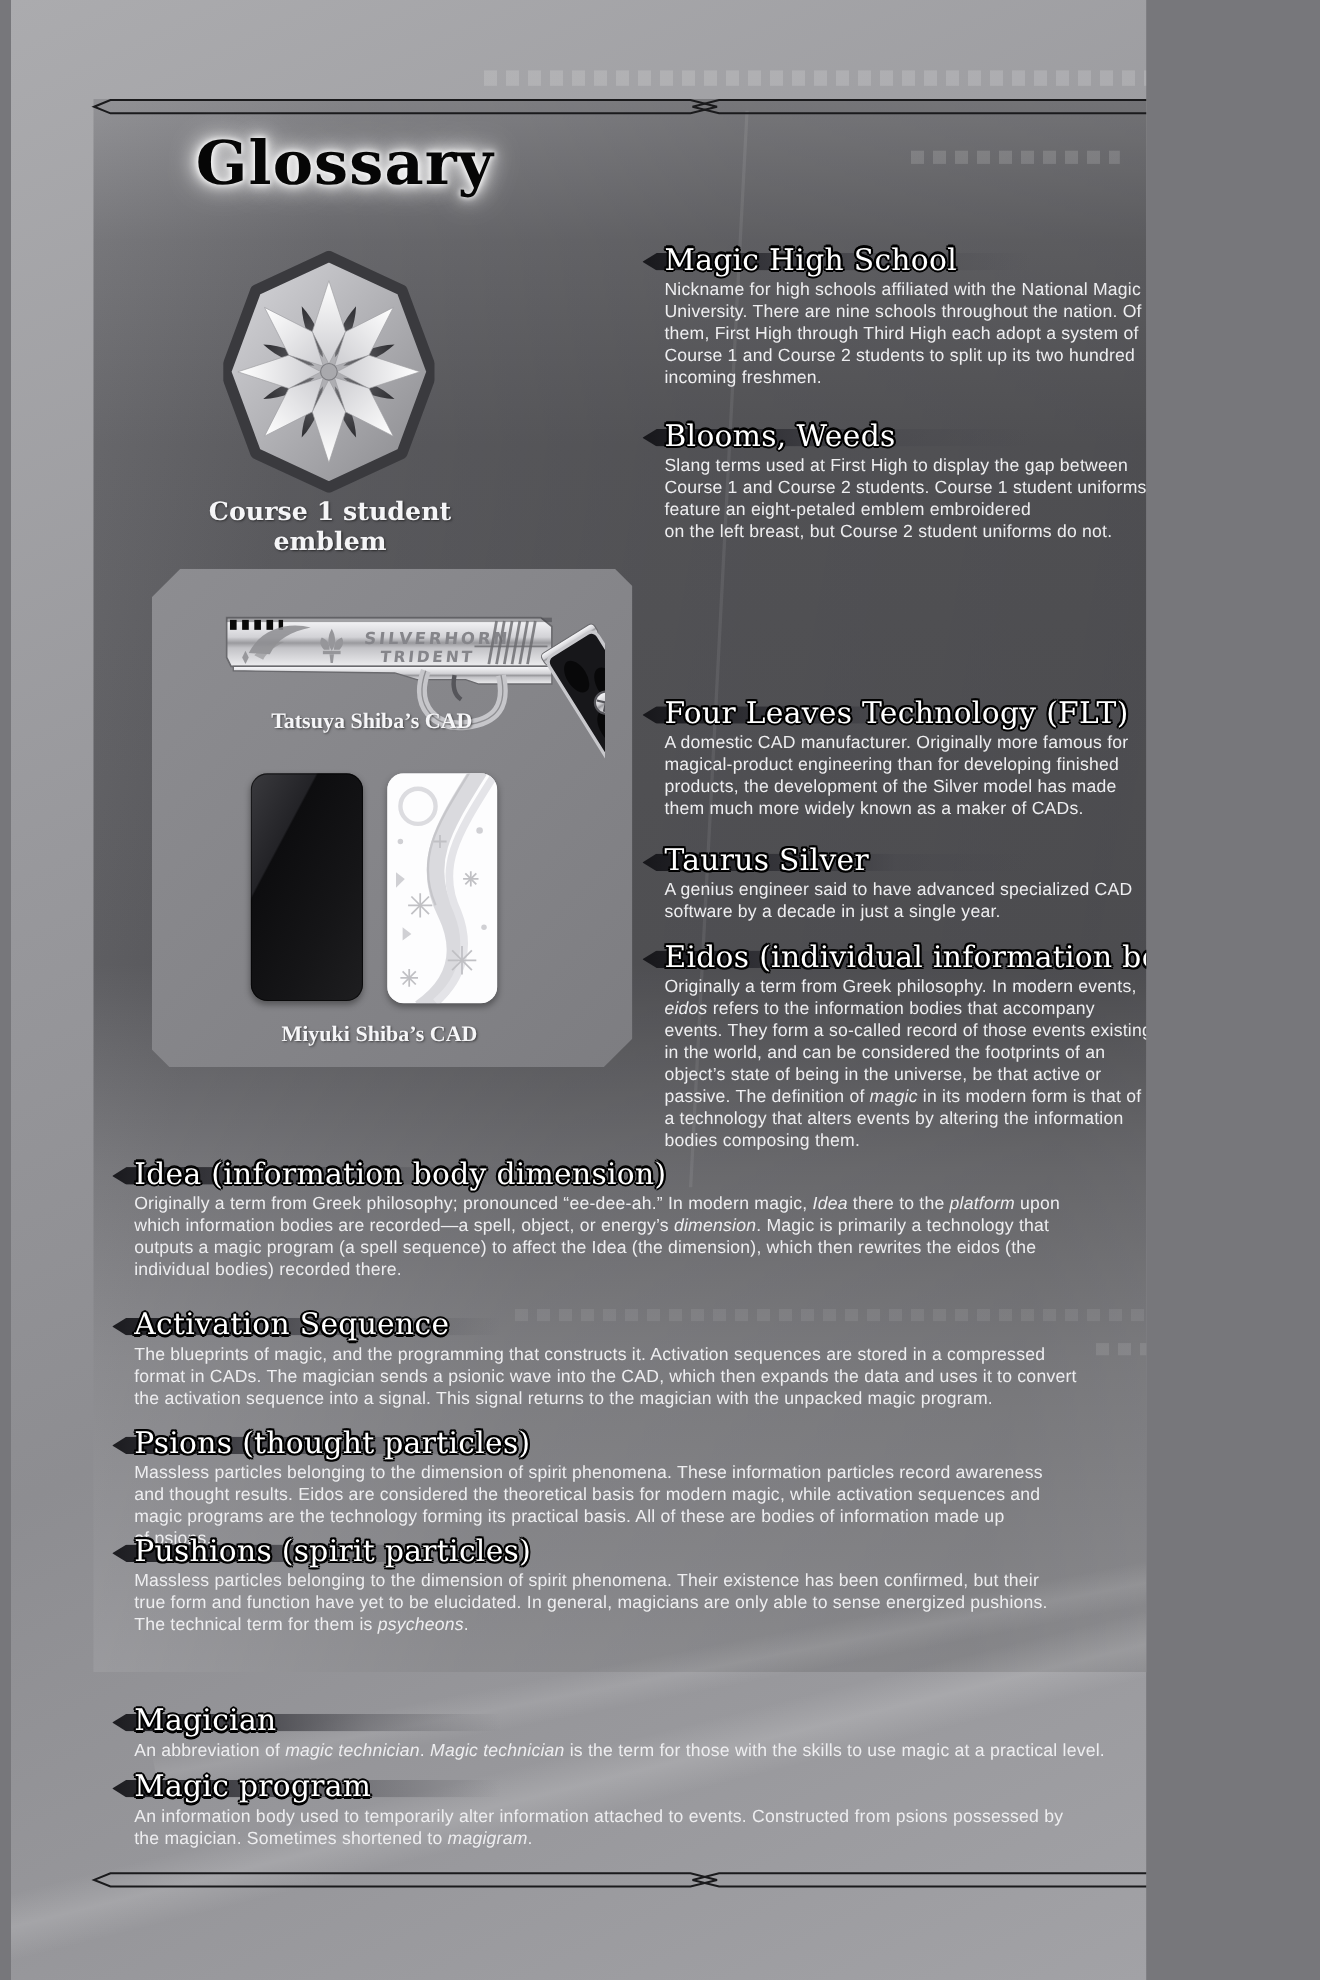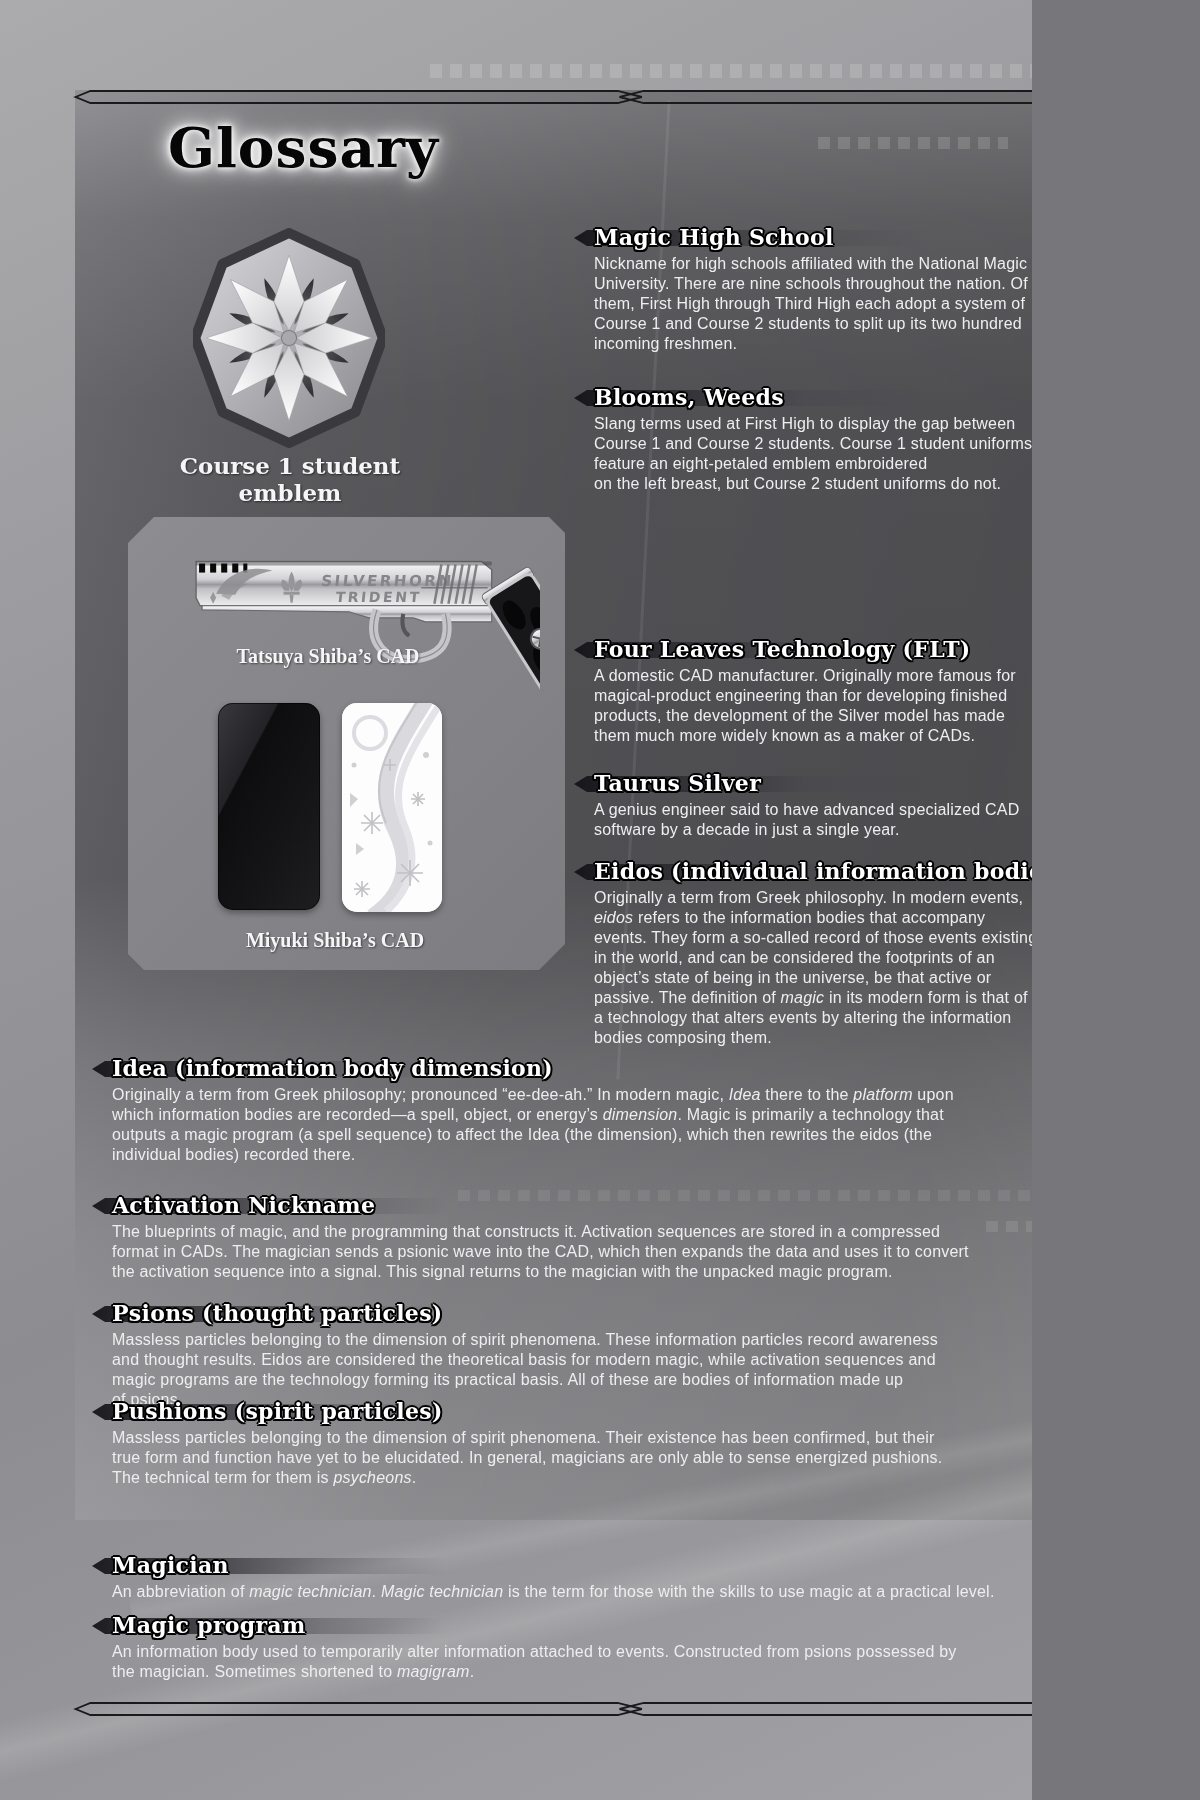--- a/index.html
+++ b/index.html
@@ -1,19 +1,20 @@
 <!DOCTYPE html>
 <html><head>
 <meta charset="utf-8">
 <style>
   html,body{margin:0;padding:0;background:#77777b;}
   #page{
     position:relative; width:1032px; height:1800px; overflow:hidden;
     background:linear-gradient(155deg,#ababae 0%,#98989c 35%,#8d8d91 60%,#a2a2a6 100%);
     font-family:"Liberation Sans",sans-serif;
+    margin-left:10px;
   }
   
   .panel{
     position:absolute; left:75px; top:90px; width:1053px; height:1430px;
     background:
       linear-gradient(100deg, rgba(255,255,255,0.07) 0%, rgba(0,0,0,0.05) 18%, rgba(0,0,0,0.14) 45%, rgba(0,0,0,0.18) 80%, rgba(0,0,0,0.12) 100%),
       linear-gradient(to bottom,#8a8a8e 0%,#6e6e72 9%,#5f5f63 22%,#5c5c60 55%,#7c7c80 68%,#909094 80%,#9b9b9f 92%,#a3a3a7 100%);
   }
   .streak{position:absolute; pointer-events:none;}
   .dashes{position:absolute; background:repeating-linear-gradient(to right, rgba(255,255,255,.5) 0 12px, transparent 12px 20px); pointer-events:none;}
@@ -59,21 +60,21 @@
     position:absolute; left:214px; top:186px; width:100px; height:209px; border-radius:15px; overflow:hidden;
     background:#fdfdfe; box-shadow:0 3px 6px rgba(0,0,0,.35), inset 0 0 0 2px rgba(150,150,155,.5);
   }
 
   
   .entry{position:absolute;}
   .entry.right{left:594px; width:566px;}
   .entry.full{left:112px; width:1050px;}
   .term{
     position:relative; margin:0; height:26px;
-    font-family:"DejaVu Serif","Liberation Serif",serif; font-weight:700; font-size:22px; line-height:26px;
+    font-family:"DejaVu Serif","Liberation Serif",serif; font-weight:400; font-size:27px; line-height:26px;
     color:#ffffff; letter-spacing:.3px;
     text-shadow:-2px 0 #000,2px 0 #000,0 -2px #000,0 2px #000,-1.5px -1.5px #000,1.5px -1.5px #000,-1.5px 1.5px #000,1.5px 1.5px #000;
   }
   .term .bar{
     position:absolute; left:-20px; top:6px; width:372px; height:16px; z-index:0;
     background:linear-gradient(to right, rgba(18,18,22,.92) 0%, rgba(40,40,46,.75) 30%, rgba(70,70,76,.4) 62%, rgba(90,90,96,0) 95%);
     clip-path:polygon(0 50%, 13px 0, 100% 0, 100% 100%, 13px 100%);
   }
   .term .term-text{position:relative; z-index:1;}
   .def{
@@ -316,21 +317,21 @@
   </section>
 
   <section class="entry full" style="top:1055px">
     <h2 class="term"><span class="bar"></span><span class="term-text">Idea (information body dimension)</span></h2>
     <p class="def"><span>Originally a term from Greek philosophy; pronounced “ee-dee-ah.” In modern magic, </span><span class="it">Idea</span><span> there to the </span><span class="it">platform</span><span> upon
 which information bodies are recorded—a spell, object, or energy’s </span><span class="it">dimension</span><span>. Magic is primarily a technology that
 outputs a magic program (a spell sequence) to affect the Idea (the dimension), which then rewrites the eidos (the
 individual bodies) recorded there.</span></p>
   </section>
   <section class="entry full" style="top:1192px">
-    <h2 class="term"><span class="bar"></span><span class="term-text">Activation Nickname</span></h2>
+    <h2 class="term"><span class="bar"></span><span class="term-text">Activation Sequence</span></h2>
     <p class="def"><span>The blueprints of magic, and the programming that constructs it. Activation sequences are stored in a compressed
 format in CADs. The magician sends a psionic wave into the CAD, which then expands the data and uses it to convert
 the activation sequence into a signal. This signal returns to the magician with the unpacked magic program.</span></p>
   </section>
   <section class="entry full" style="top:1300px">
     <h2 class="term"><span class="bar"></span><span class="term-text">Psions (thought particles)</span></h2>
     <p class="def"><span>Massless particles belonging to the dimension of spirit phenomena. These information particles record awareness
 and thought results. Eidos are considered the theoretical basis for modern magic, while activation sequences and
 magic programs are the technology forming its practical basis. All of these are bodies of information made up
 of psions.</span></p>

